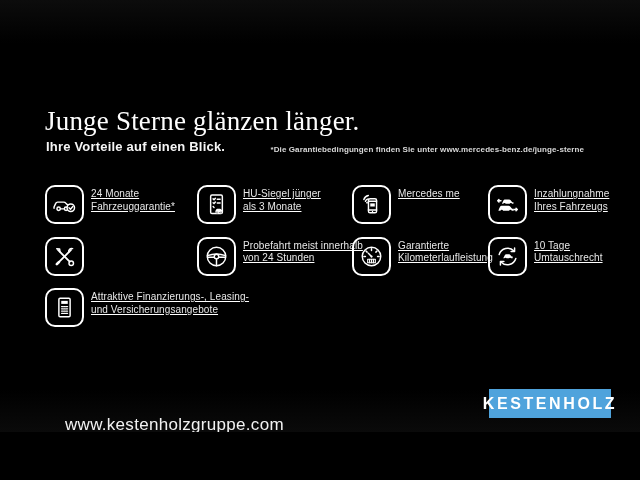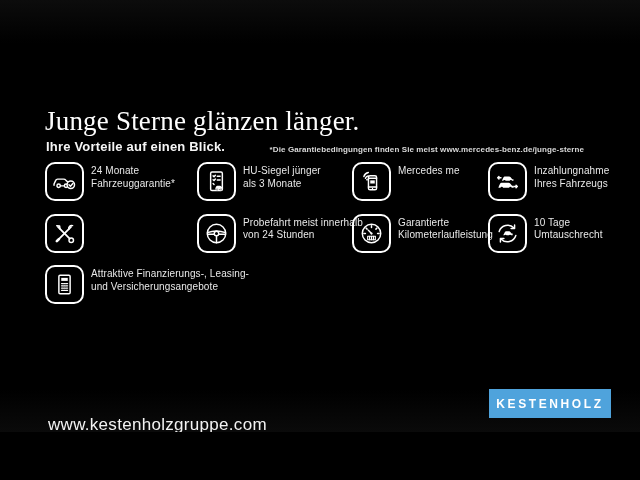--- a/index.html
+++ b/index.html
@@ -17,52 +17,52 @@
   .subtitle{
     position:absolute;left:46px;top:139px;margin:0;
     font-size:13px;font-weight:700;color:#f5f5f5;letter-spacing:.2px;
   }
   .disclaimer{
     position:absolute;right:56px;top:145px;margin:0;
     font-size:8px;font-weight:700;color:#d9d9d9;white-space:nowrap;letter-spacing:.1px;
   }
   
   .benefits{
-    position:absolute;left:45px;top:162px;
+    position:absolute;left:45px;top:185px;
     display:grid;grid-template-columns:152px 155px 136px 120px;
-    grid-auto-rows:51.5px;align-items:start;
+    grid-auto-rows:51.5px;align-items:start;text-decoration:underline;
   }
   .cell{display:flex;gap:7px;}
   .pict{
     flex:none;width:39px;height:39px;box-sizing:border-box;
     border:2px solid #fff;border-radius:10px;
     display:flex;align-items:center;justify-content:center;
   }
   .lbl{padding-top:3px;font-size:10px;line-height:12.5px;color:#e8e8e8;letter-spacing:.1px;}
   .lbl span{display:block;white-space:nowrap;}
   
   .site{
-    position:absolute;left:46px;top:413px;margin:2px;
+    position:absolute;left:63px;top:413px;margin:2px;
     font-size:17px;font-weight:400;color:#f2f2f2;letter-spacing:.3px;
   }
   .logo{
     position:absolute;left:489px;top:389px;width:122px;height:29px;
     display:flex;align-items:center;justify-content:center;
     background:#4fa3dc;
   }
-  .logo span{font-size:12px;font-weight:700;letter-spacing:2.6px;color:#fff;}
+  .logo span{font-size:16px;font-weight:700;letter-spacing:2.6px;color:#fff;}
 </style>
 </head>
 <body>
 
 <div class="stage">
 
   <h1 class="title">Junge Sterne glänzen länger.</h1>
   <p class="subtitle">Ihre Vorteile auf einen Blick.</p>
-  <p class="disclaimer">*Die Garantiebedingungen finden Sie meist www.mercedes-benz.de/junge-sterne</p>
+  <p class="disclaimer">*Die Garantiebedingungen finden Sie unter www.mercedes-benz.de/junge-sterne</p>
 
   <div class="benefits">
 
     <div class="cell">
       <div class="pict">
         <svg viewBox="0 0 24 24" width="27" height="27" stroke="#fff" stroke-width="1.3" fill="none" stroke-linecap="round" stroke-linejoin="round">
           <path d="M2.7 15.4v-1.2l1.5-3.2c.3-.7 1-1.1 1.7-1.1h5.3c.8 0 1.5.3 2 .9l1.4 1.5h2.1"></path>
           <circle cx="6.8" cy="15.8" r="1.5"></circle>
           <circle cx="13.4" cy="15.8" r="1.5"></circle>
           <path d="M8.4 15.9h3.4"></path>

